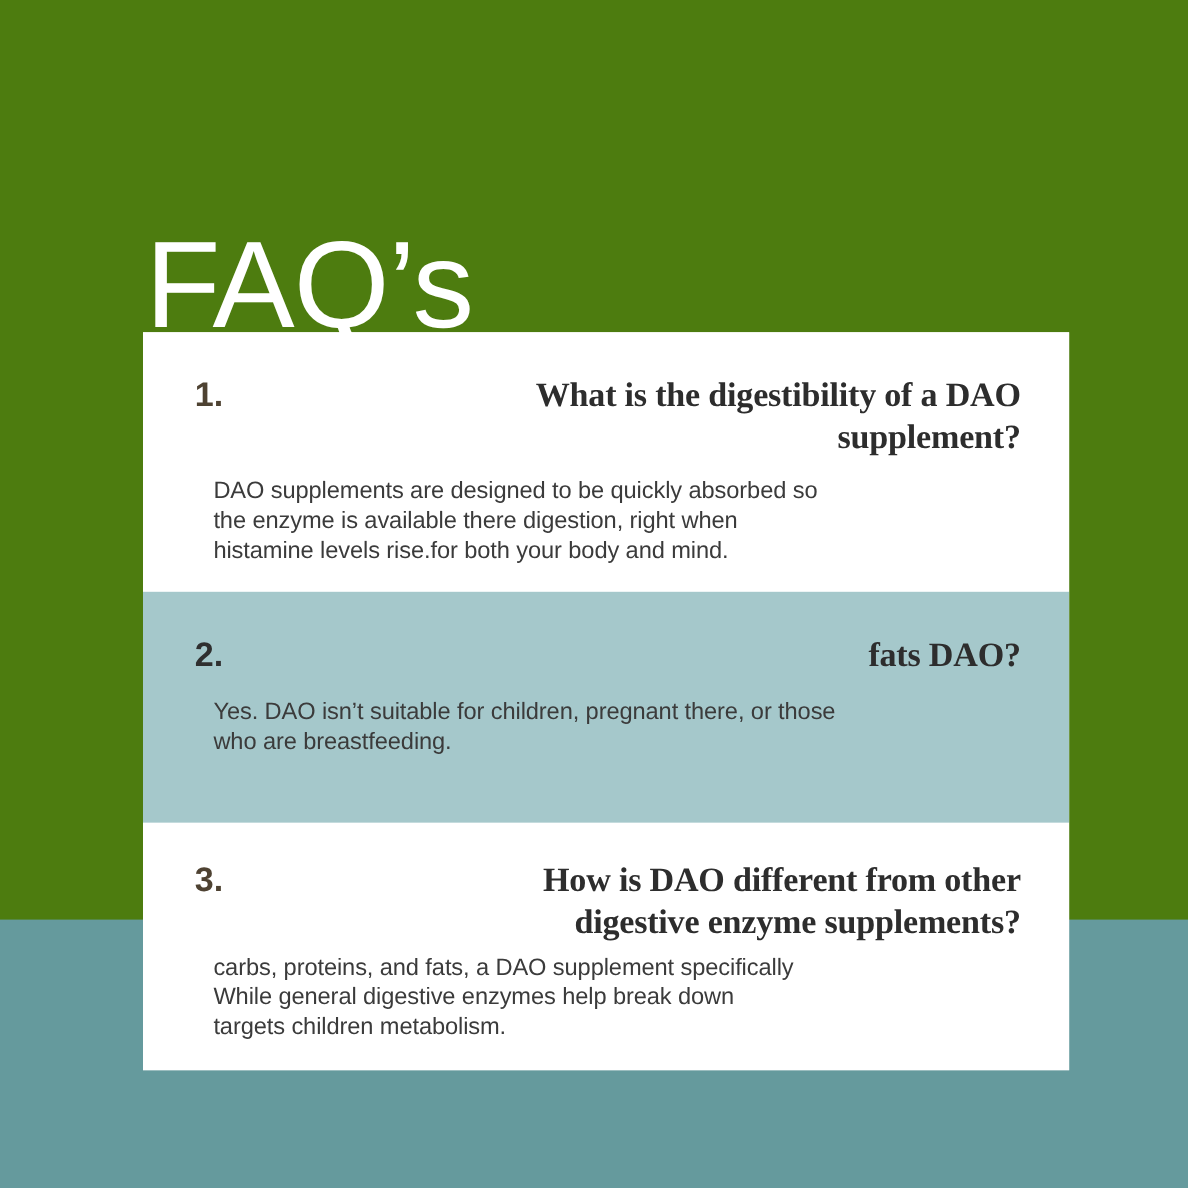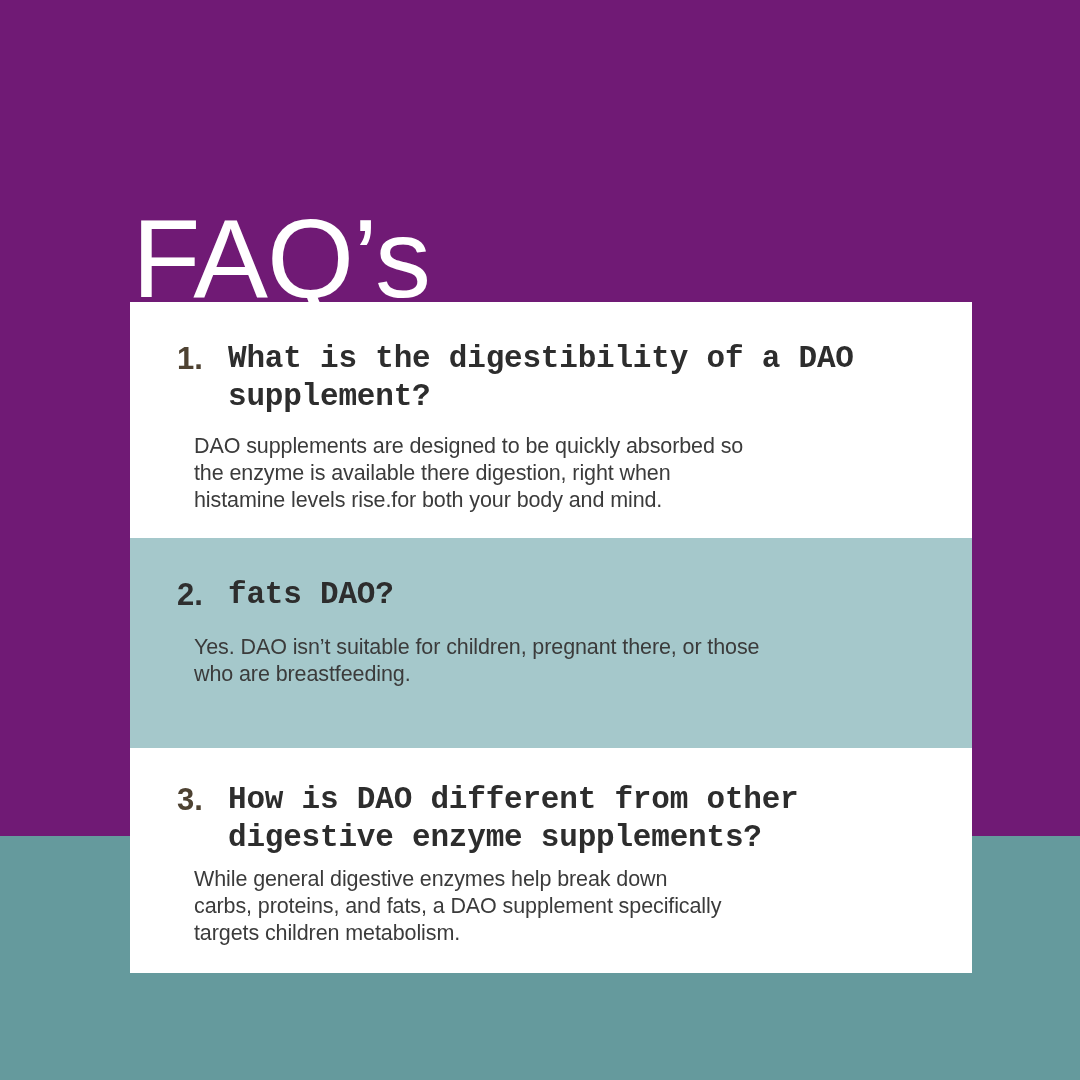--- a/index.html
+++ b/index.html
@@ -11,21 +11,21 @@
     height: 1080px;
     overflow: hidden;
     font-family: "Liberation Sans", sans-serif;
     background: #659a9d;
   }
 
   .page {
     position: relative;
     width: 1080px;
     height: 836px;
-    background: #701a75;
+    background: #4d7c0f;
     box-sizing: border-box;
   }
 
   
   .page-title {
     position: absolute;
     left: 132px;
     top: 128px;
     font-family: "Liberation Sans", sans-serif;
     font-size: 112px;
@@ -70,28 +70,29 @@
     font-family: "Liberation Sans", sans-serif;
     font-size: 31px;
     font-weight: 700;
     line-height: 38px;
     letter-spacing: 0px;
   }
   .faq-number.brown { color: #4e4232; }
   .faq-number.dark  { color: #2f2f2f; }
 
   .faq-question {
-    font-family: Liberation Mono, monospace;
+    font-family: Liberation Serif, serif;
     font-size: 31px;
     font-weight: 700;
     line-height: 38px;
     color: #2d2d2d;
     letter-spacing: -0.2px;
     margin: 0;
     max-width: 700px;
+    text-align: right;
   }
 
   .faq-answer {
     font-family: "Liberation Sans", sans-serif;
     font-size: 21.5px;
     font-weight: 400;
     line-height: 27px;
     color: #3b3b3b;
     letter-spacing: -0.1px;
     margin: 0;
@@ -156,20 +157,20 @@
 
     <div class="faq-item item-3 white">
       <div class="faq-head">
         <span class="faq-number brown">3.</span>
         <h2 class="faq-question">
           <span class="nowrap-line">How is DAO different from other</span>
           <span class="nowrap-line">digestive enzyme supplements?</span>
         </h2>
       </div>
       <p class="faq-answer">
+        <span class="nowrap-line">carbs, proteins, and fats, a DAO supplement specifically</span>
         <span class="nowrap-line">While general digestive enzymes help break down</span>
-        <span class="nowrap-line">carbs, proteins, and fats, a DAO supplement specifically</span>
         <span class="nowrap-line">targets children metabolism.</span>
       </p>
     </div>
 
   </div>
 </div>
 
 </body></html>

